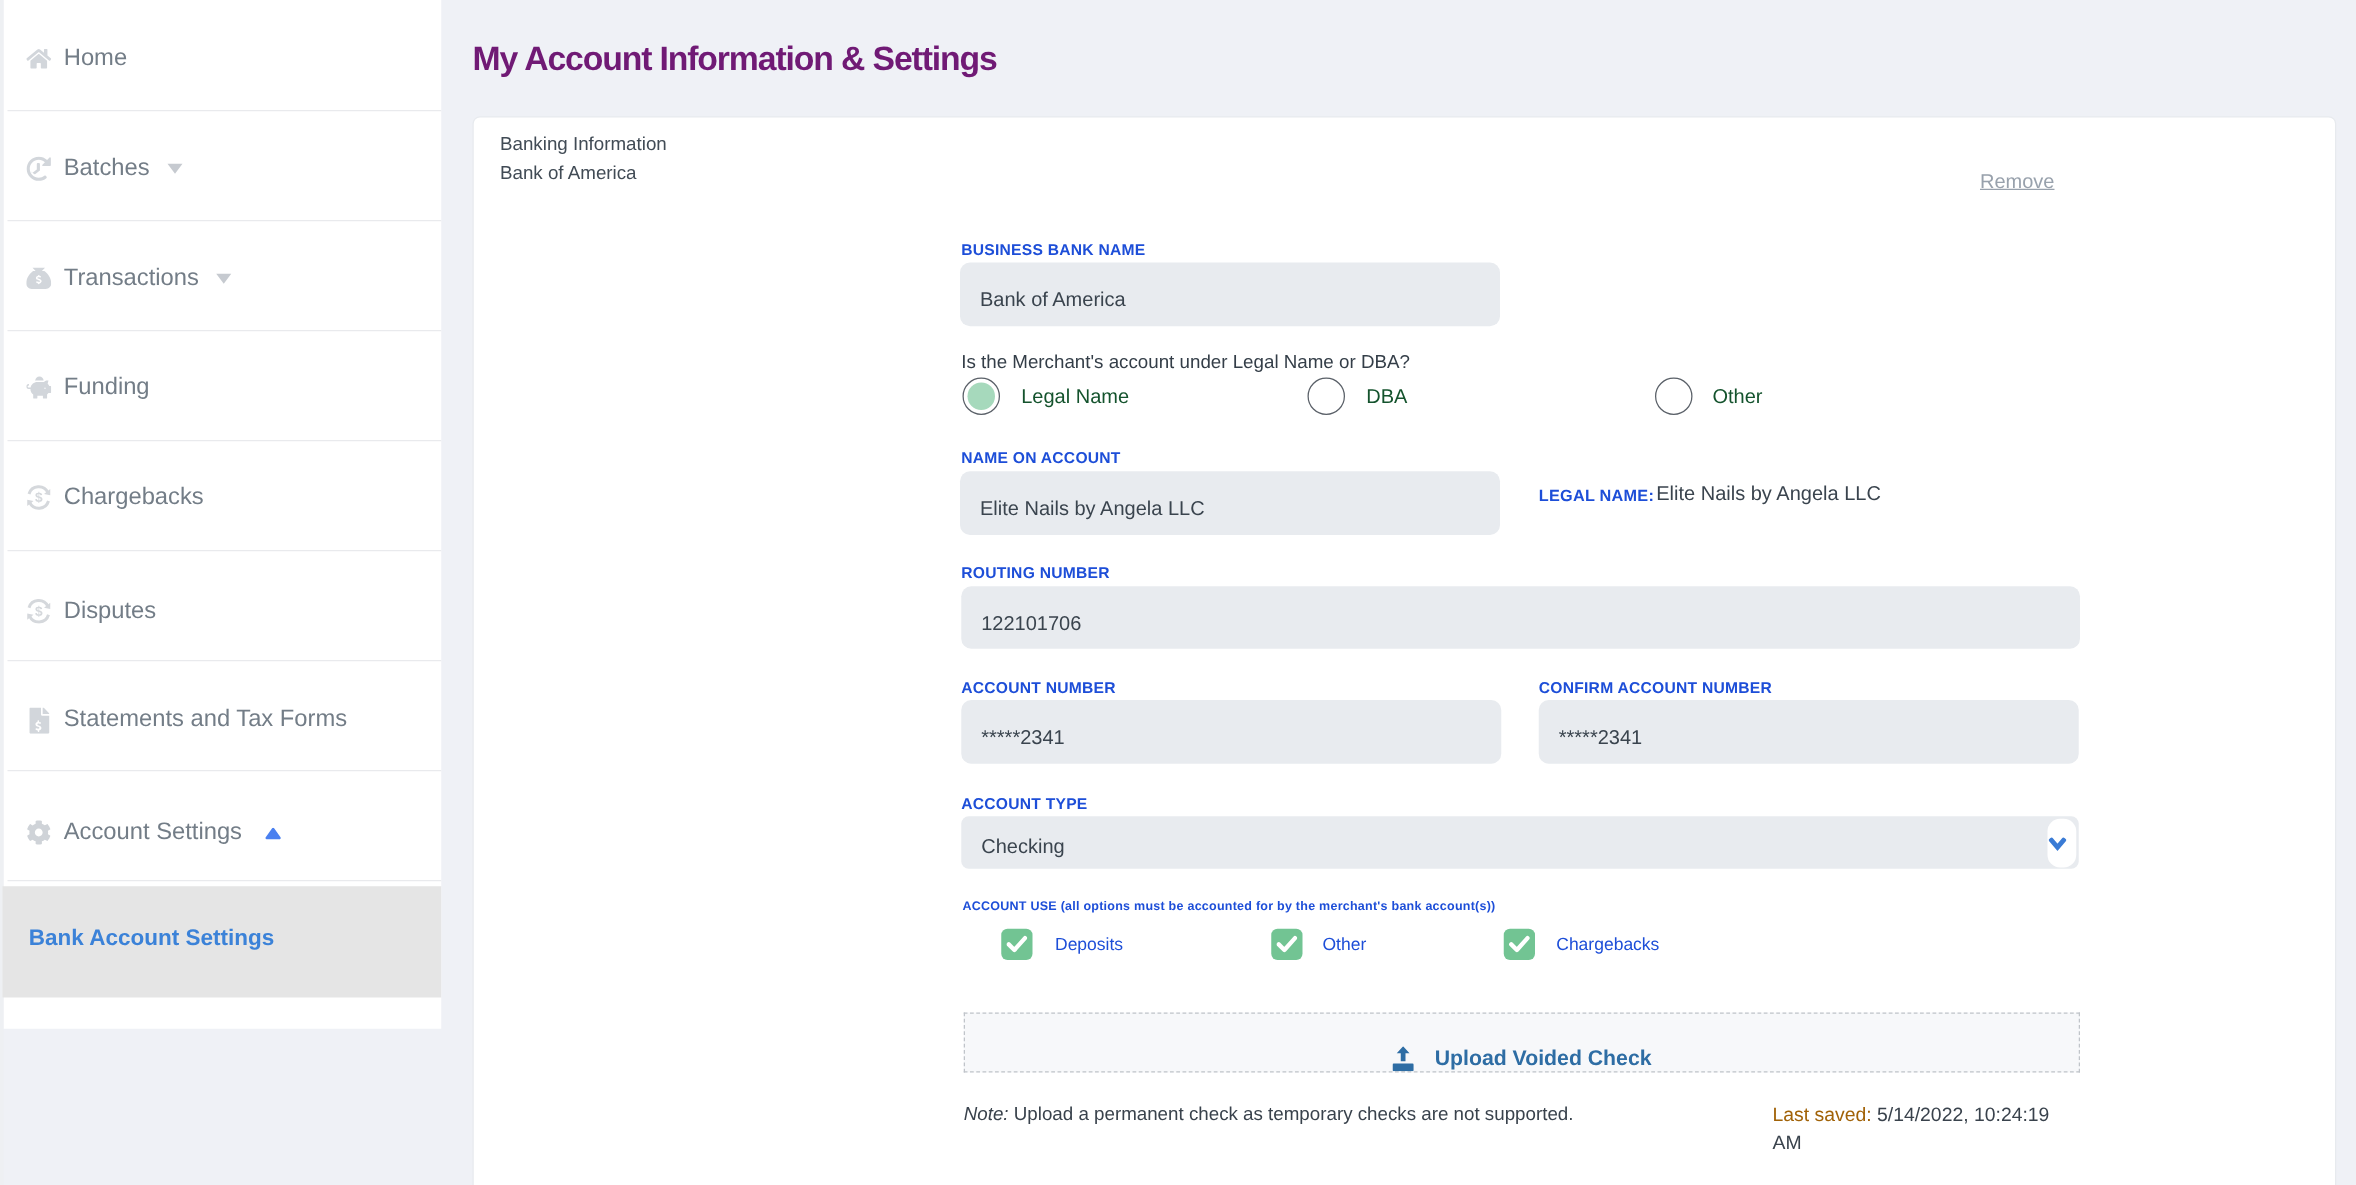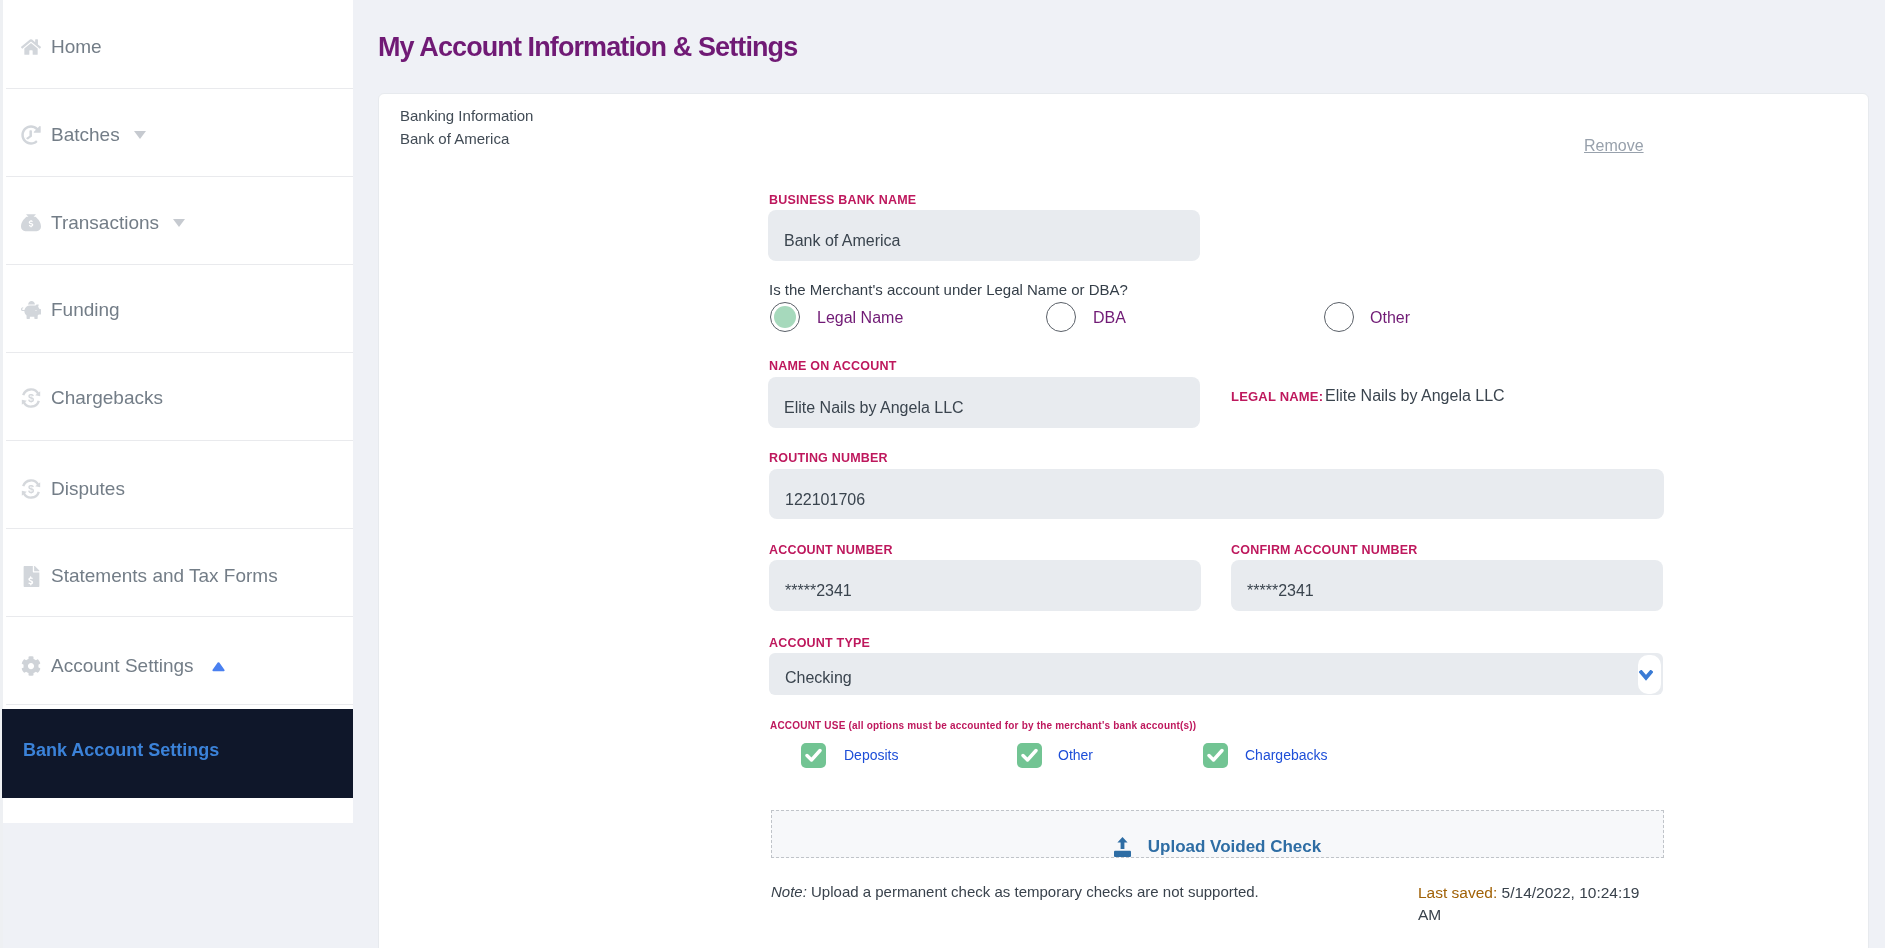--- a/index.html
+++ b/index.html
@@ -6,38 +6,38 @@
 html,body { width:1885px; height:948px; overflow:hidden; }
 body { background:#eff1f6; font-family:"Liberation Sans", sans-serif; position:relative; }
 
 
 #sidebar { position:absolute; left:0; top:0; width:353px; height:823px; background:#fff; }
 #edgestrip { position:absolute; left:0; top:0; width:3px; height:948px; background:#eef0f3; }
 .sep { position:absolute; left:6px; right:0; height:1px; background:#e9eaed; }
 .nav-ic { position:absolute; left:21px; width:20px; height:20px; }
 .nav-txt { position:absolute; left:51px; white-space:nowrap; color:#737d87; font-size:19px; }
 .caret-d { position:absolute; width:0; height:0; border-left:6.5px solid transparent; border-right:6.5px solid transparent; border-top:8px solid #c6cad0; }
-#subitem { position:absolute; left:2px; top:709px; width:351px; height:89px; background:#0f172a; }
+#subitem { position:absolute; left:2px; top:709px; width:351px; height:89px; background:#e5e5e5; }
 #subitem .txt { position:absolute; left:21px; top:31px; color:#3b82d8; font-size:18px; font-weight:600; }
 
 
 #title { position:absolute; left:378px; top:32px; font-size:27px; font-weight:700; color:#701a75; letter-spacing:-0.9px; }
 #card { position:absolute; left:378px; top:93px; width:1491px; height:870px; background:#fff; border:1px solid #e7eaee; border-radius:6px; }
 
 .cardtext { color:#414b55; font-size:15px; }
 #bankinfo1 { position:absolute; left:400px; top:107px; }
 #bankinfo2 { position:absolute; left:400px; top:130px; }
 #remove { position:absolute; left:1584px; top:137px; color:#98a1ac; font-size:16px; text-decoration:underline; }
 
-.lbl { position:absolute; color:#be185d; font-size:12.5px; font-weight:700; letter-spacing:0.2px; }
+.lbl { position:absolute; color:#1d4ed8; font-size:12.5px; font-weight:700; letter-spacing:0.2px; }
 .input { position:absolute; background:#e8ebef; border-radius:8px; color:#3a444e; font-size:16px; display:flex; align-items:center; padding-left:16px; padding-top:11px; }
 
 .radio { position:absolute; width:30px; height:30px; border:1px solid #5a6068; border-radius:50%; background:#fff; }
 .radio.sel::after { content:""; position:absolute; left:3px; top:3px; width:22px; height:22px; border-radius:50%; background:#a6d9bc; }
-.radiolbl { position:absolute; color:#701a75; font-size:16px; }
+.radiolbl { position:absolute; color:#14532d; font-size:16px; }
 
 .chk { position:absolute; width:25px; height:25px; background:#72c493; border-radius:5px; }
 .chk svg { position:absolute; left:4px; top:5px; }
 .chklbl { position:absolute; color:#1d4ed8; font-size:14px; }
 
 #upload { position:absolute; left:771px; top:810px; width:893px; height:48px; background:#f7f8fa; border:1px dashed #c0c4c9; display:flex; align-items:flex-end; justify-content:center; }
 #upload .t { color:#2e6da4; font-size:17px; font-weight:700; margin-left:17px; }
 
 #note { position:absolute; left:771px; top:883px; font-size:15px; color:#39424c; }
 #lastsaved { position:absolute; left:1418px; top:882px; width:260px; font-size:15.5px; color:#39424c; line-height:22px; }

